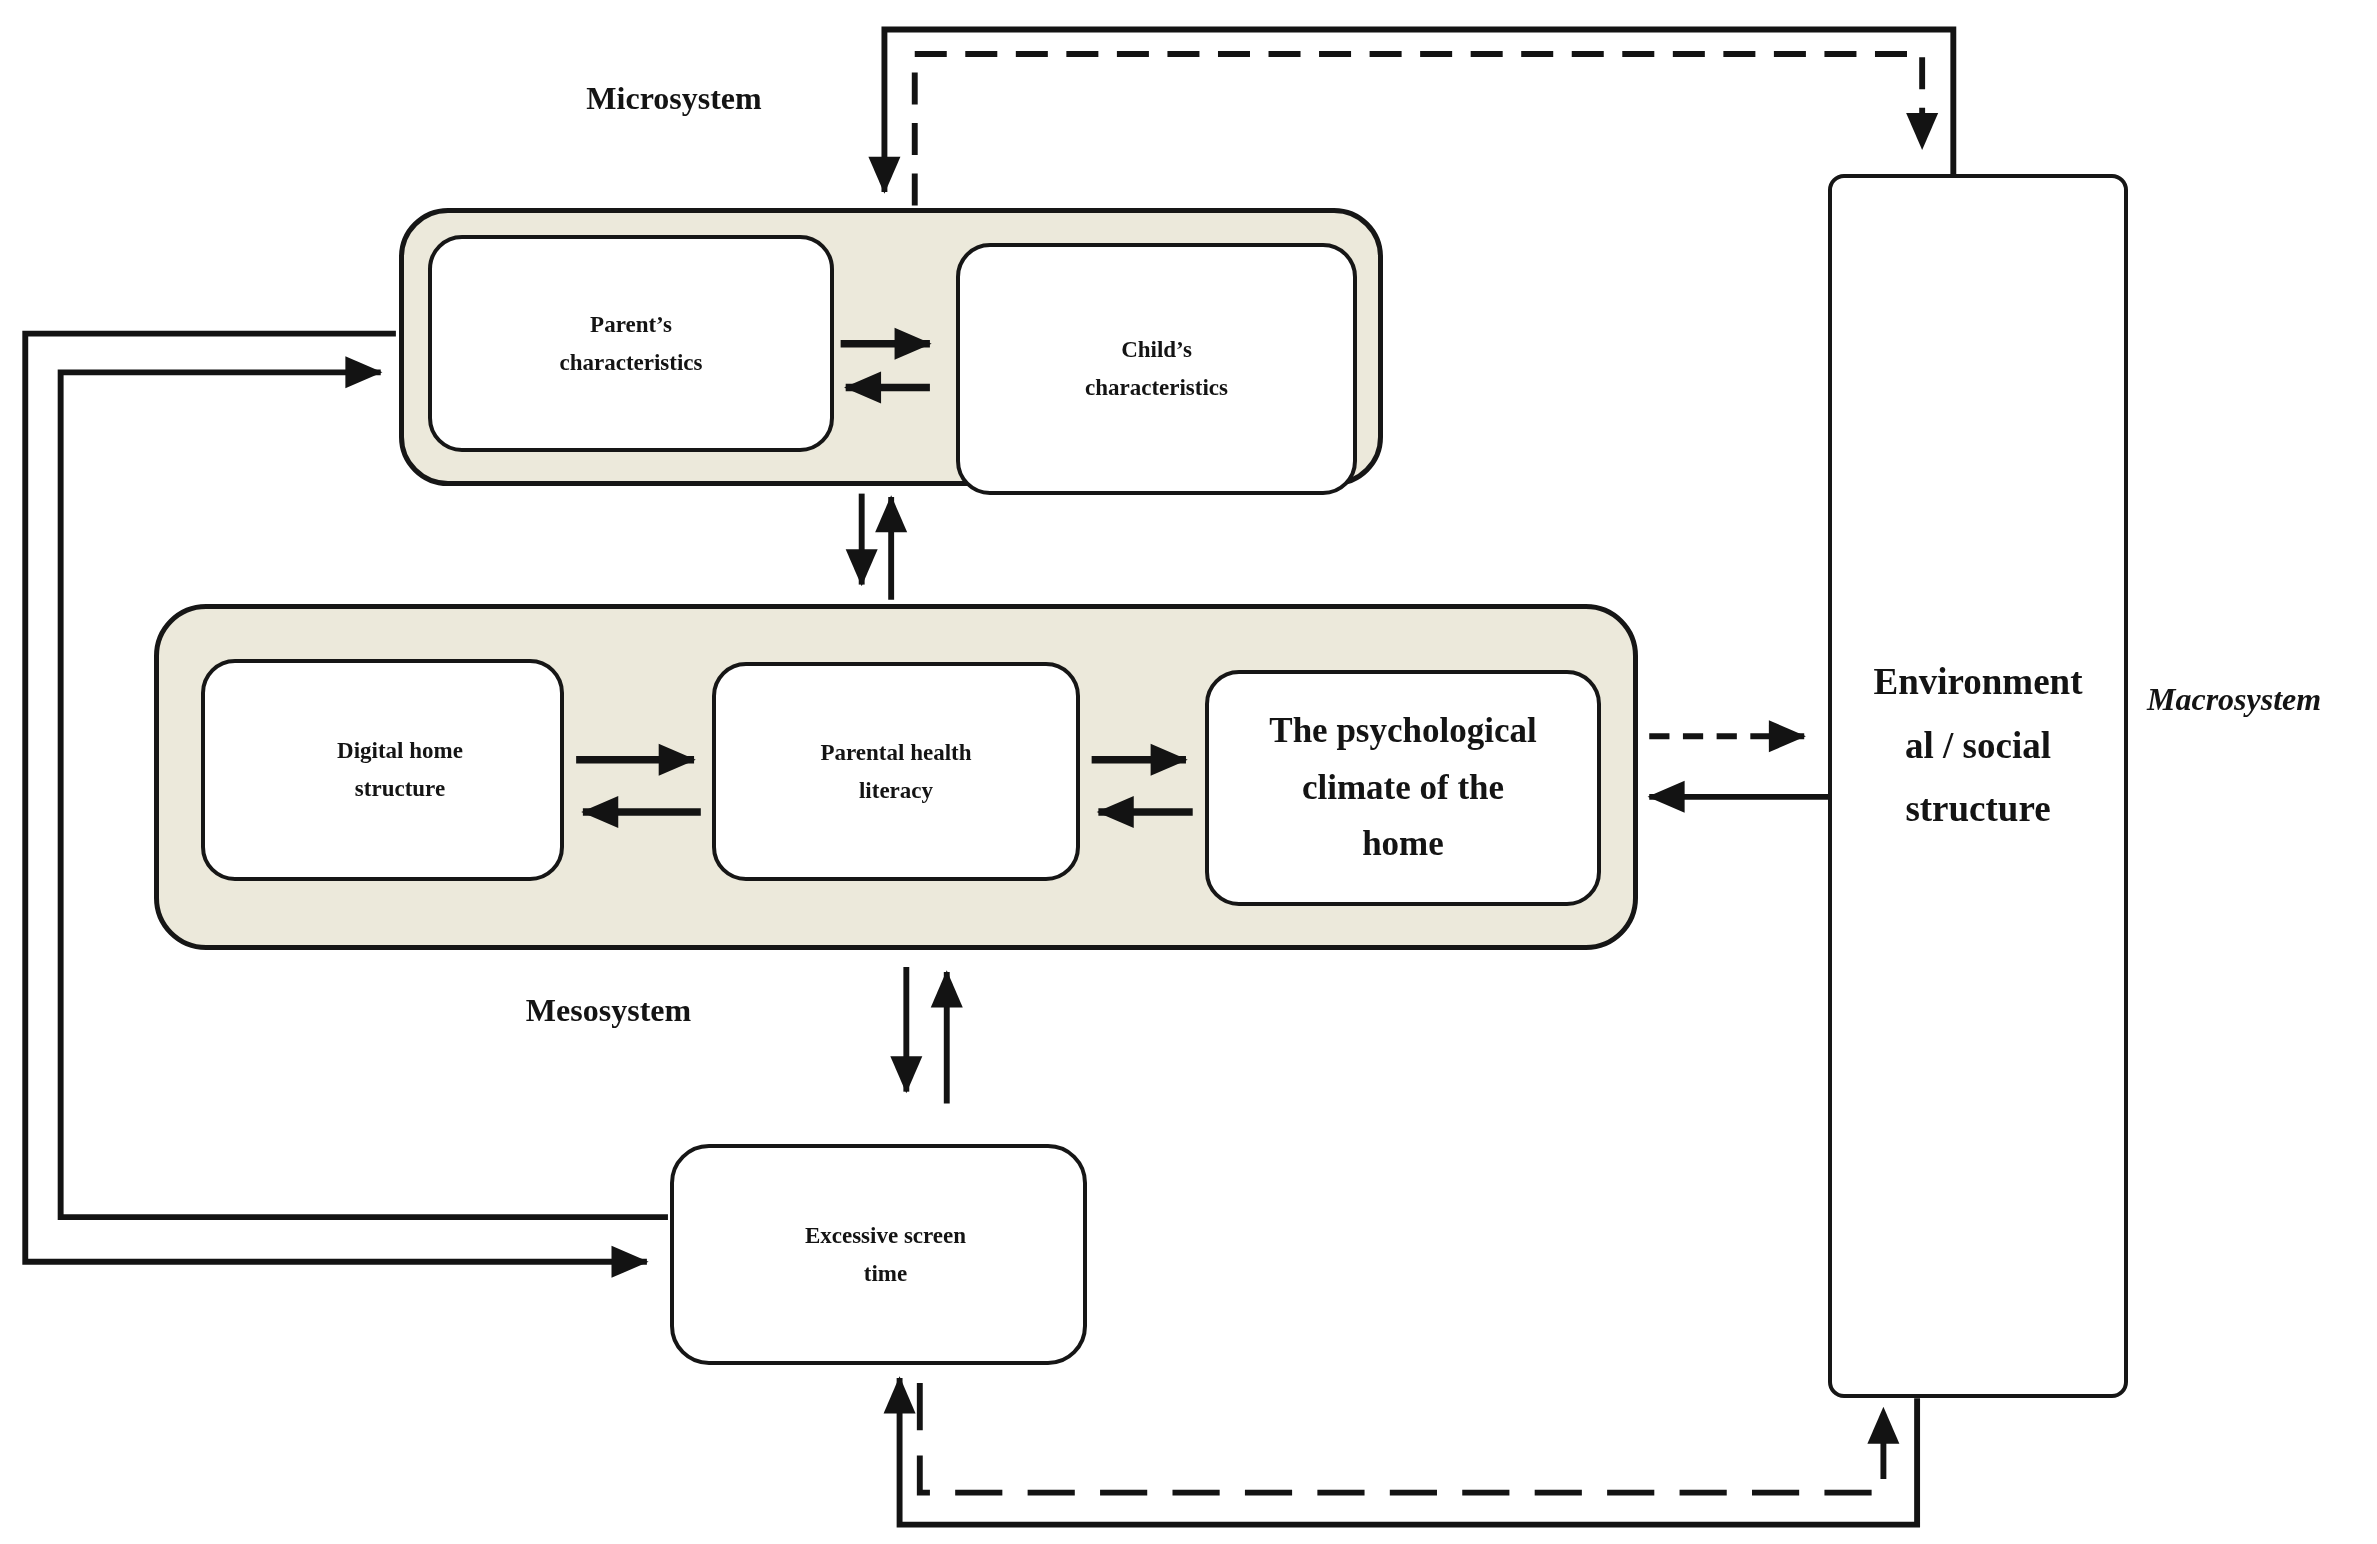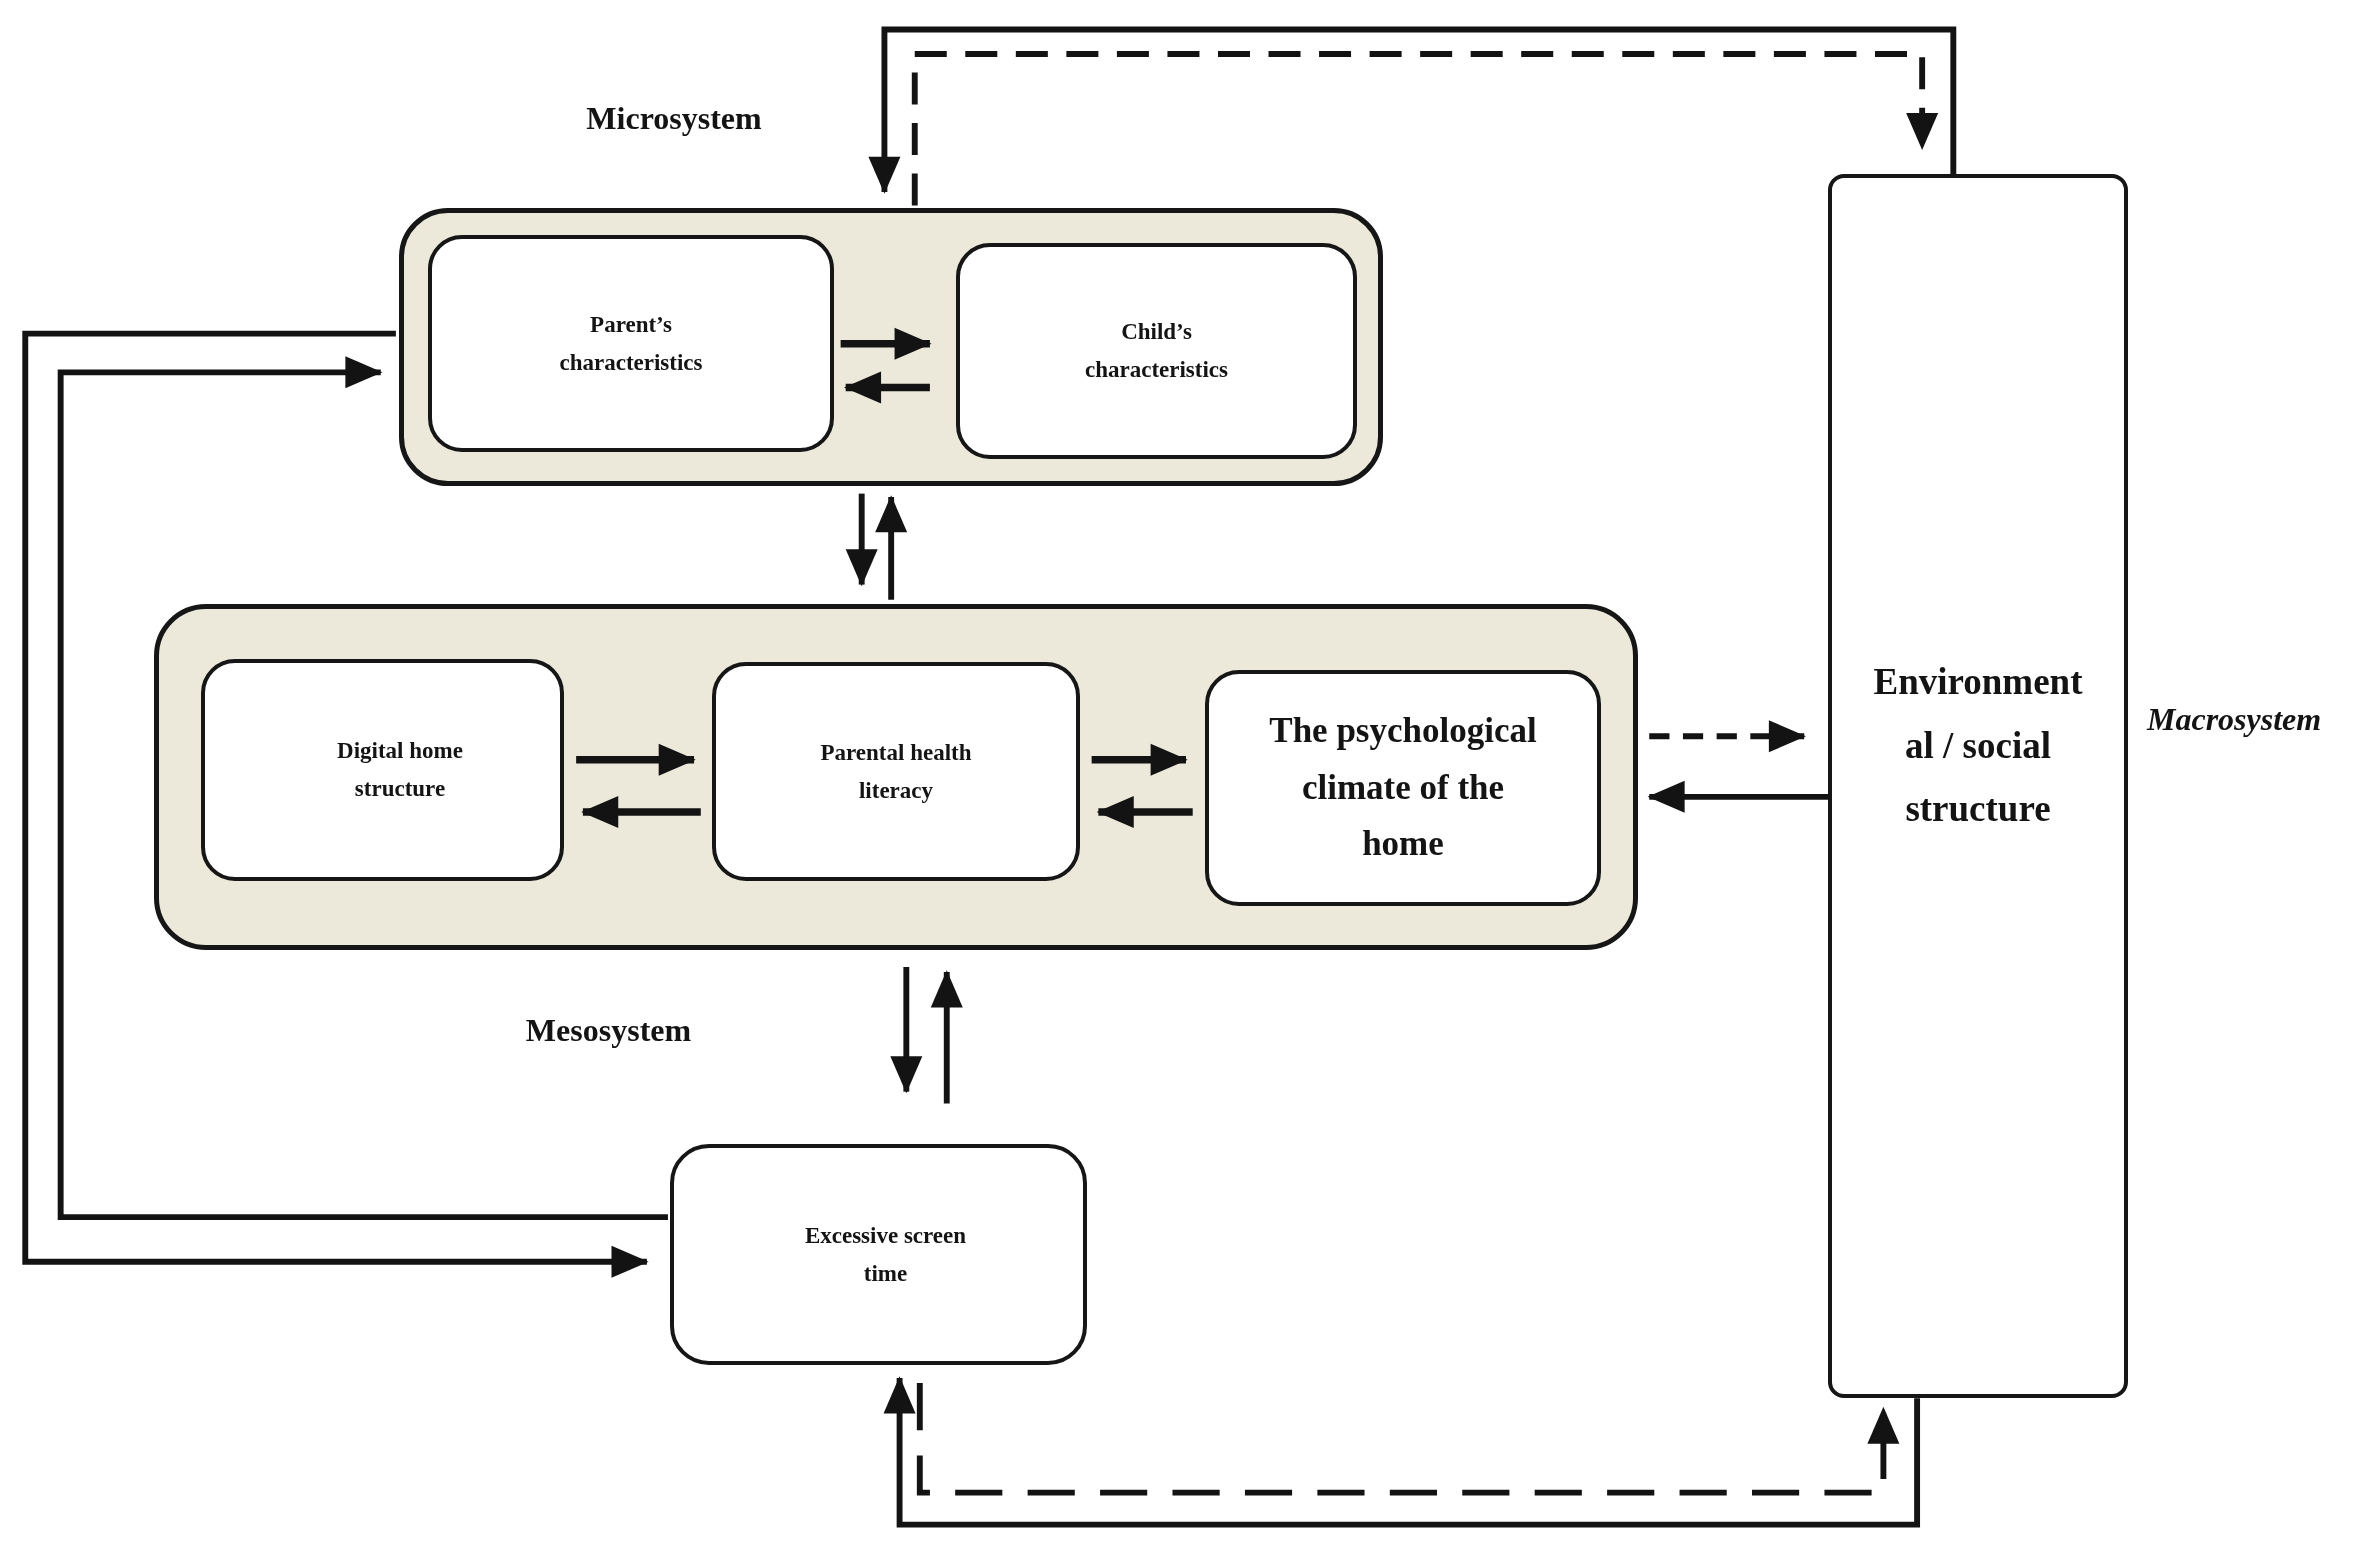--- a/index.html
+++ b/index.html
@@ -16,32 +16,32 @@
   #mesosystem-container{left:154px;top:604px;width:1484px;height:346px;border-radius:52px;}
   
   .node{
     position:absolute;background:var(--box-fill,#ffffff);
     border:4.2px solid #161616;box-sizing:border-box;border-radius:34px;
     display:flex;align-items:center;justify-content:center;text-align:center;
     font-weight:bold;font-size:23px;line-height:1.65;
   }
   .lines{white-space:pre-line;}
   #node-parent{left:428px;top:235px;width:406px;height:217px;}
-  #node-child{left:956px;top:243px;width:401px;height:216px;}
+  #node-child{left:956px;top:243px;width:401px;height:252px;}
   #node-digital{left:201px;top:659px;width:363px;height:222px;padding-left:35px;}
   #node-parental{left:712px;top:662px;width:368px;height:219px;}
   #node-psychological{left:1205px;top:670px;width:396px;height:236px;font-size:35px;line-height:1.62;}
   #node-screen-time{left:670px;top:1144px;width:417px;height:221px;border-radius:39px;padding-left:14px;}
   #node-environment{
     left:1828px;top:174px;width:300px;height:1224px;border-radius:16px;
     align-items:flex-start;font-size:37px;line-height:1.72;
   }
   #node-environment .lines{position:absolute;top:472px;left:0;right:0;}
   
-  .syslabel{position:absolute;font-weight:bold;font-size:32px;white-space:nowrap;margin-top:20px;}
+  .syslabel{position:absolute;font-weight:bold;font-size:32px;white-space:nowrap;}
   #label-microsystem{left:539px;top:80px;width:270px;text-align:center;}
   #label-mesosystem{left:499px;top:992px;width:219px;text-align:center;}
   #label-macrosystem{left:2147px;top:681px;width:231px;text-align:left;font-style:italic;}
   
   #connectors{position:absolute;left:0;top:0;width:2377px;height:1544px;pointer-events:none;}
   .ln{stroke:#131313;fill:none;}
   .w7{stroke-width:7px;}
   .w9{stroke-width:9px;}
   .dash-top{stroke-dasharray:38 22;}
   .dash-mid{stroke-dasharray:24 16;}

